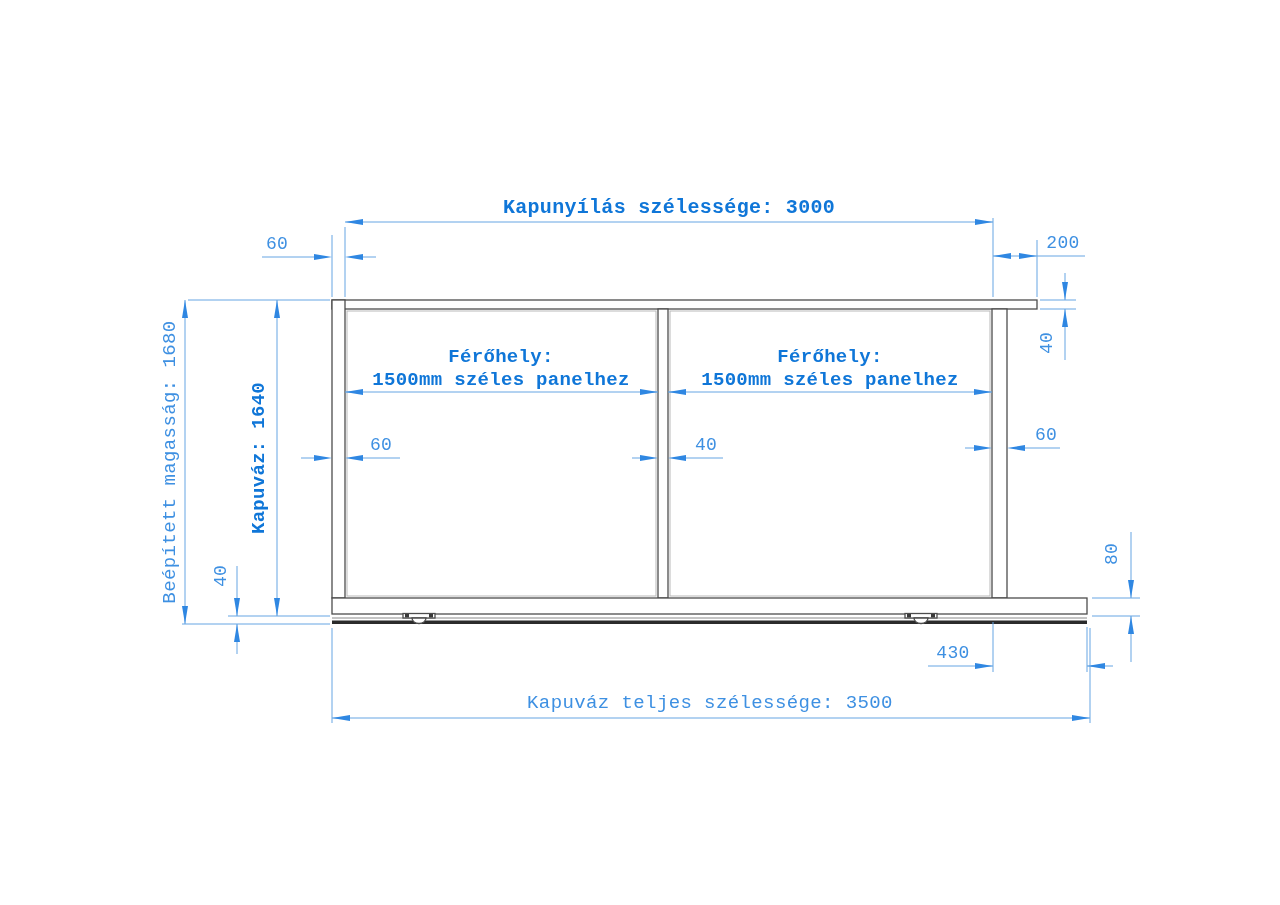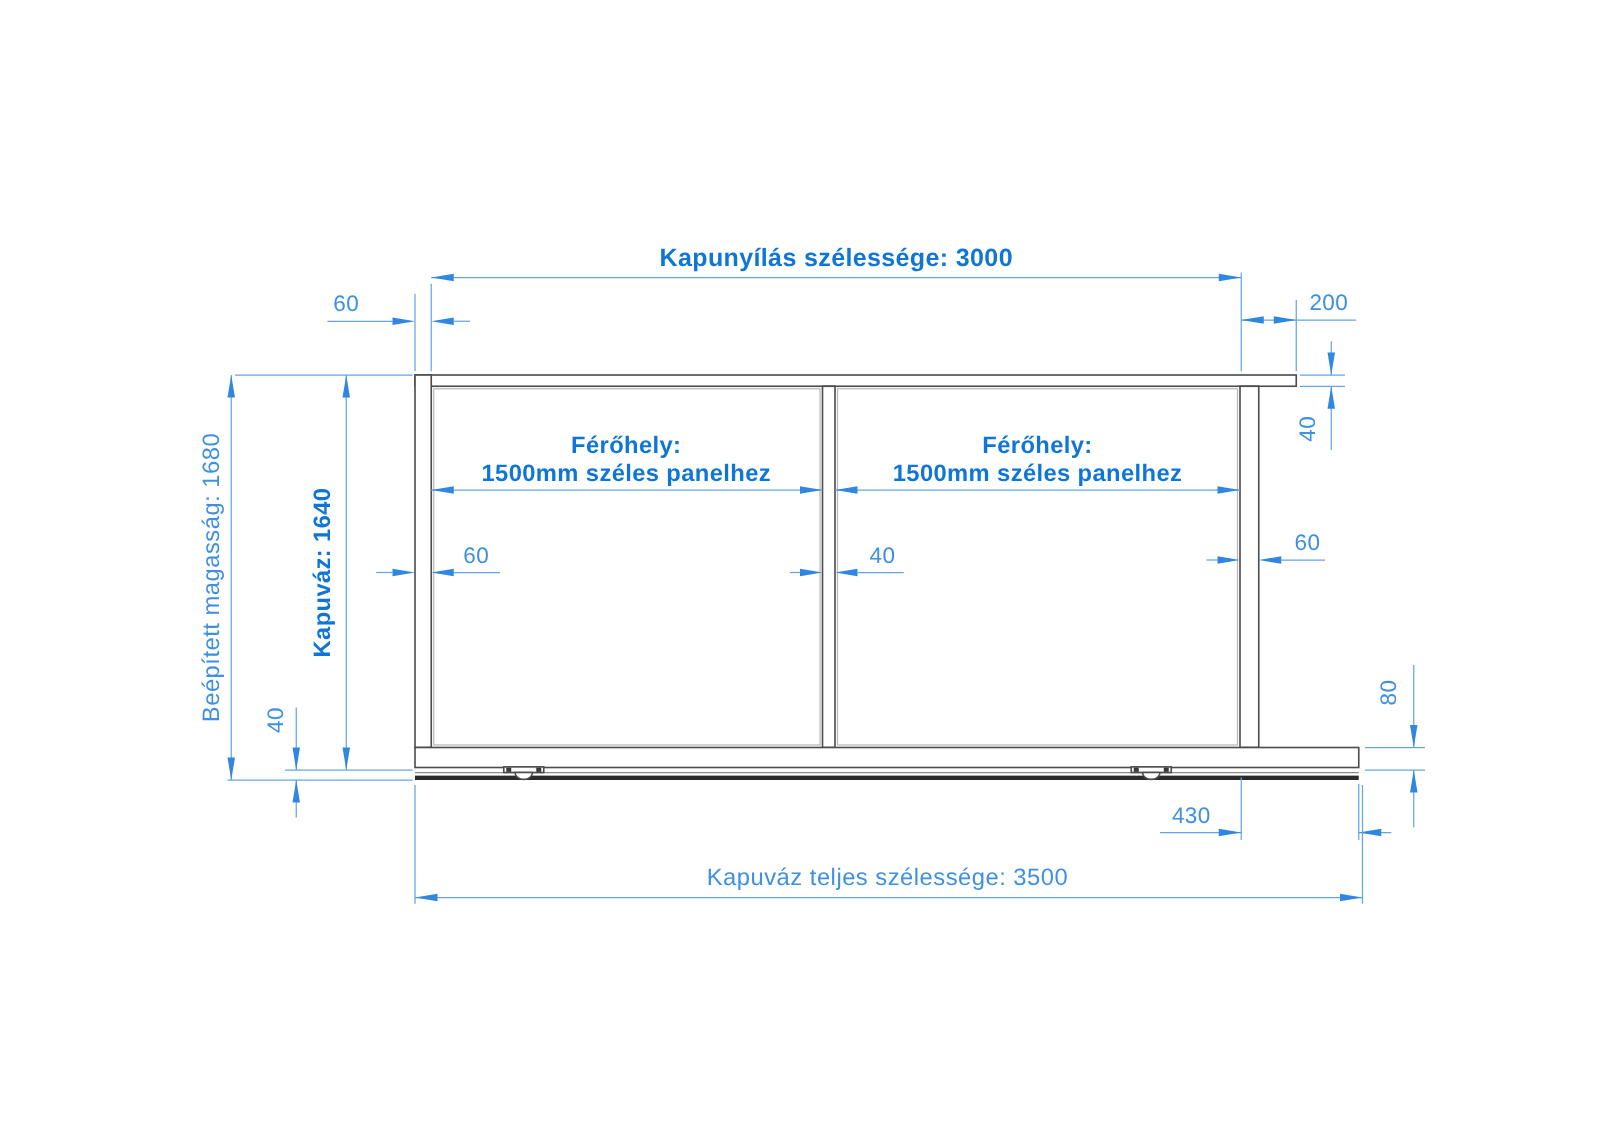--- a/index.html
+++ b/index.html
@@ -1,17 +1,17 @@
 <!DOCTYPE html>
 <html><head>
 <meta charset="utf-8">
 <style>
   html,body{margin:0;padding:0;background:#ffffff;}
   .page{position:relative;width:1280px;height:905px;background:#fff;overflow:hidden;
-        font-family:Liberation Sans, sans-serif;text-align:right;}
+        font-family:Liberation Mono, monospace;text-align:right;}
   svg{display:block;}
   .struct{stroke:#4d4d4d;stroke-width:1.3;fill:#ffffff;}
   .struct-thin{stroke:#b9b9b9;stroke-width:1;fill:none;}
   .track-line{stroke:#8a8a8a;stroke-width:1;}
   .track-bar{fill:#2b2b2b;stroke:none;}
   .bolt{fill:#3a3a3a;stroke:none;}
   .dline{stroke:#66a5e3;stroke-width:1;fill:none;}
   .arr{fill:#2f87e2;stroke:none;}
   .dim-text{fill:#3e90e2;font-size:18px;font-weight:400;letter-spacing:.3px;}
   .dim-text-lg{fill:#3e90e2;font-size:19px;font-weight:400;letter-spacing:.4px;}

